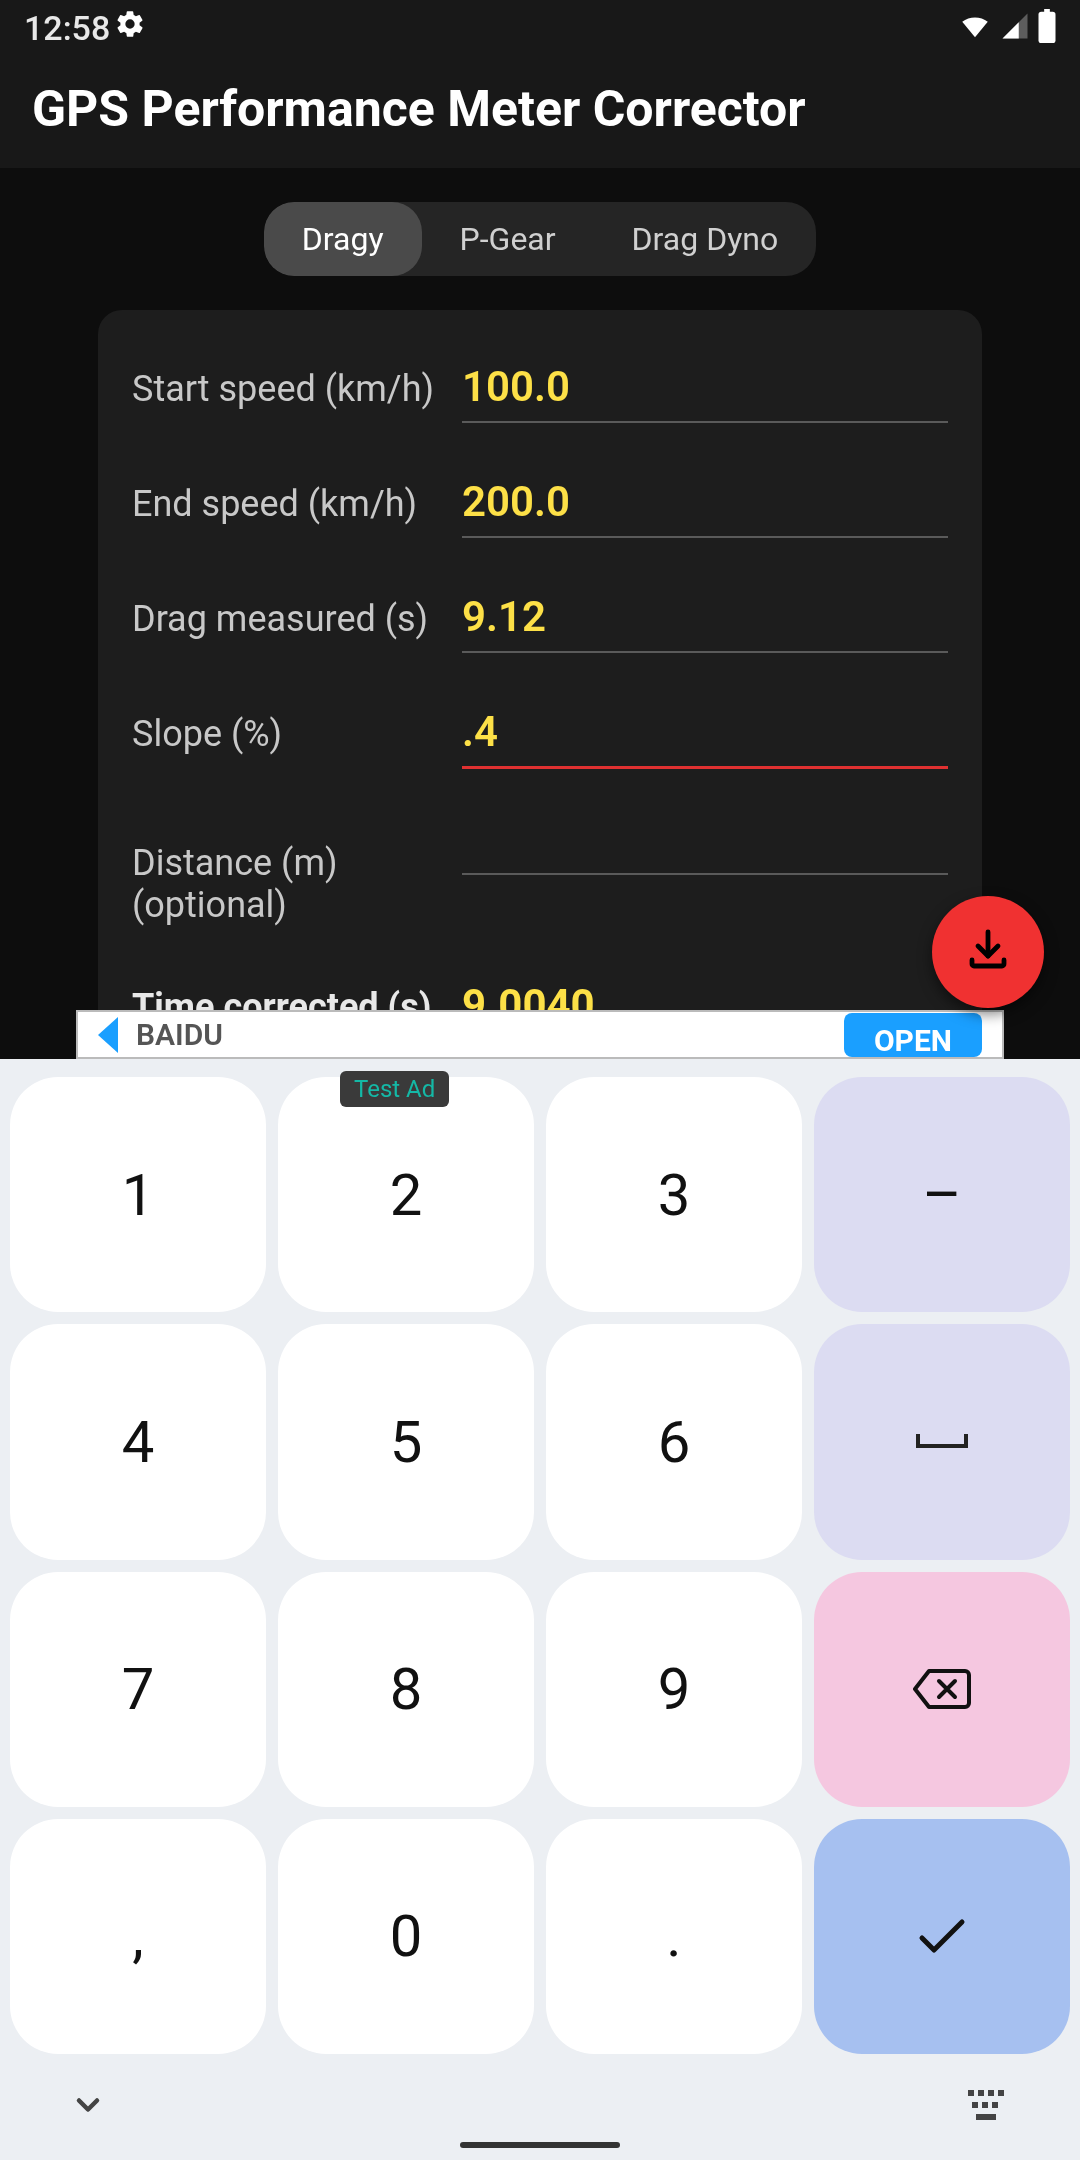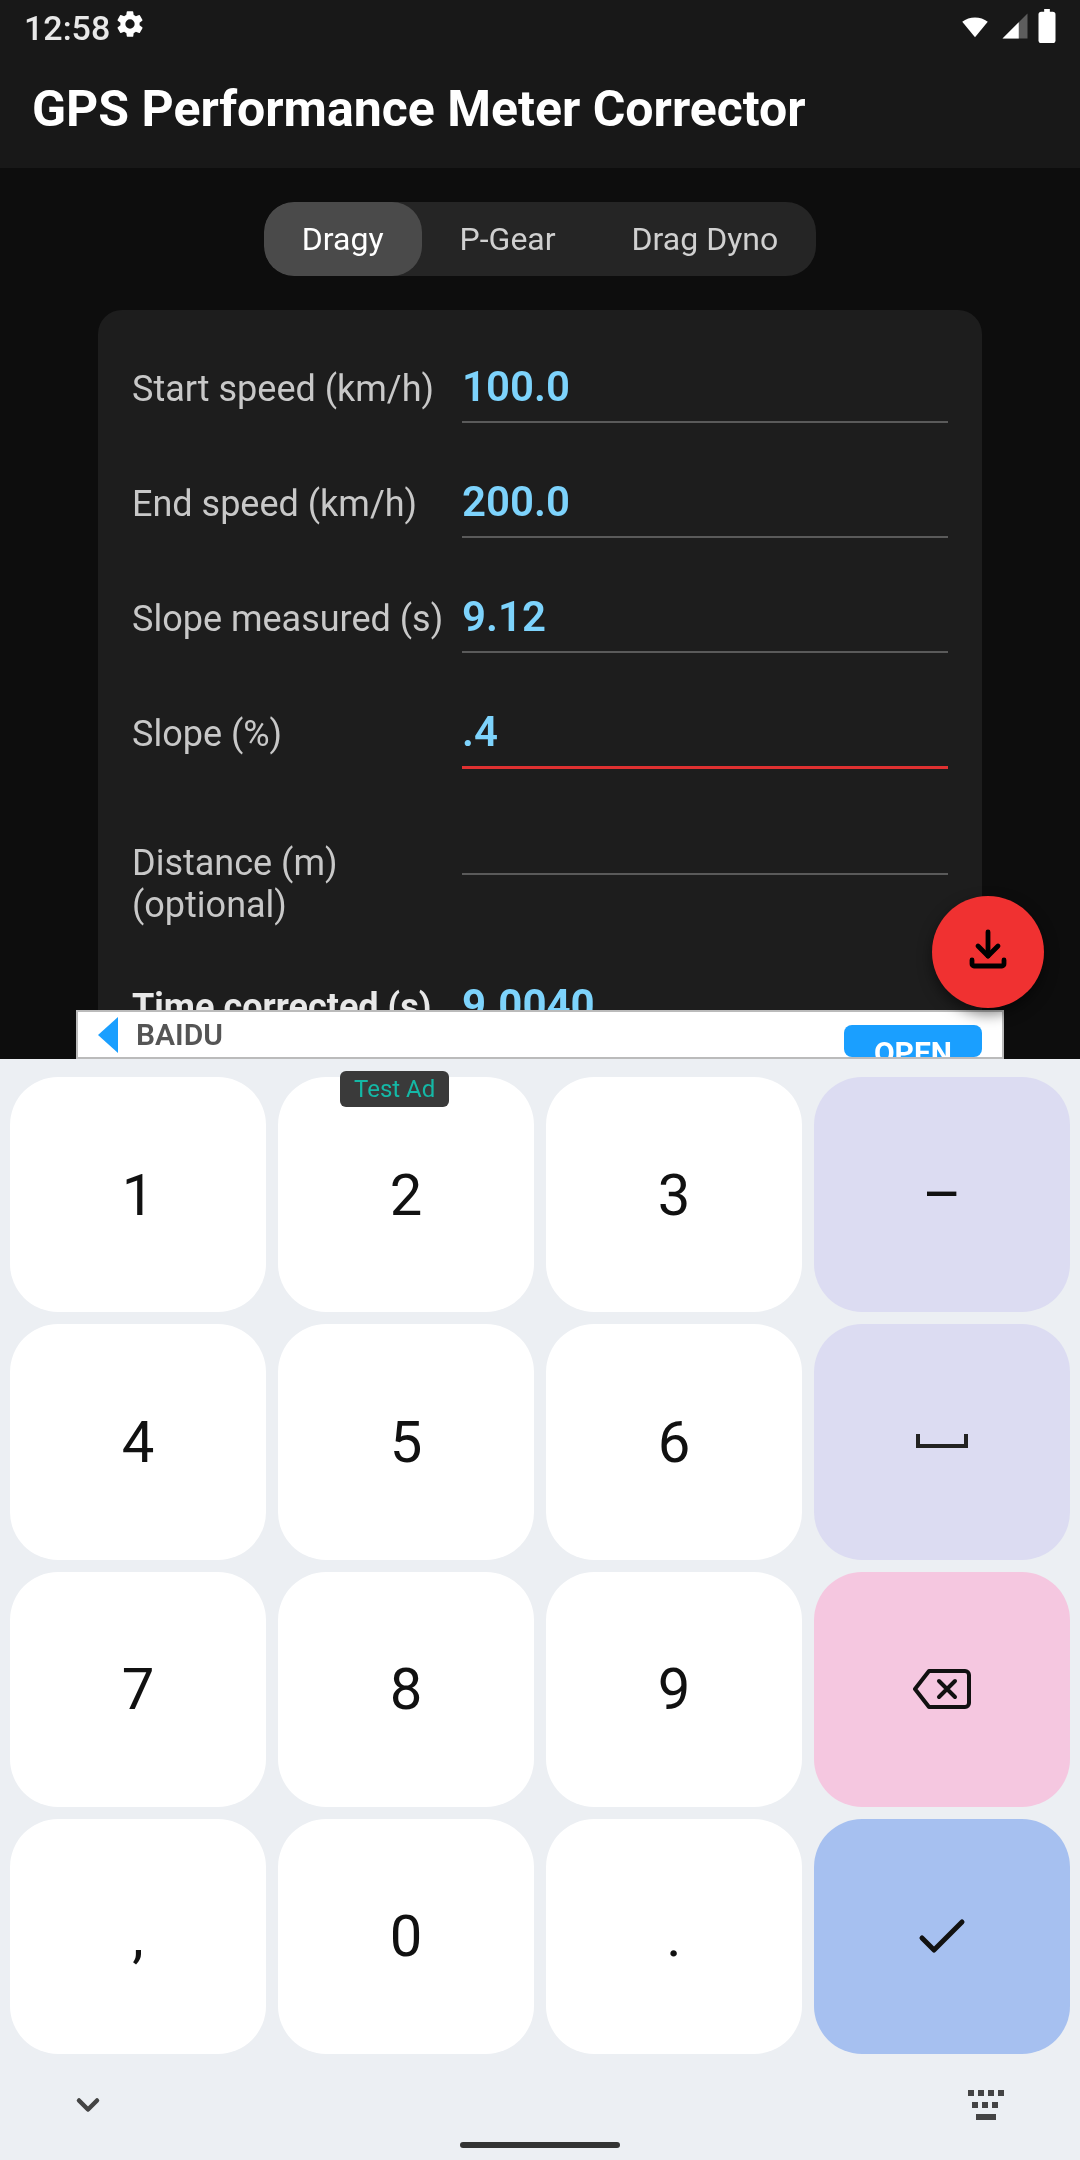--- a/index.html
+++ b/index.html
@@ -19,32 +19,32 @@
   .tabs { display: flex; background: #252525; border-radius: 30px; overflow: hidden; }
   .tab { padding: 18px 38px; font-size: 32px; color: #d0d0d0; text-align: center; }
   .tab.active { background: #4a4a4a; border-radius: 30px; color: #fff; }
 
   
   .card { margin: 16px 98px 0 98px; background: #1d1d1d; border-radius: 24px; padding: 48px 34px 56px 34px; position: relative; }
   .row { display: flex; align-items: baseline; margin-bottom: 50px; }
   .row:last-child { margin-bottom: 0; }
   .label { flex: 0 0 330px; font-size: 36px; color: #c8c8c8; }
   .label.bold { font-weight: 700; color: #e8e8e8; }
-  .field { flex: 1; border-bottom: 2px solid #5a5a5a; font-size: 42px; font-weight: 600; color: #7dd3fc; padding: 4px 0 10px 0; min-height: 56px; }
+  .field { flex: 1; border-bottom: 2px solid #5a5a5a; font-size: 42px; font-weight: 600; color: #fde047; padding: 4px 0 10px 0; min-height: 56px; }
   .field.focused { border-bottom: 3px solid #e03131; }
   .field.out { font-weight: 700; }
 
   
   .fab { position: absolute; right: 36px; top: 896px; width: 112px; height: 112px; border-radius: 56px; background: #f03131; display: flex; align-items: center; justify-content: center; z-index: 5; box-shadow: 0 6px 14px rgba(0,0,0,0.5); }
 
   
   .ad { position: absolute; left: 76px; right: 76px; top: 1010px; height: 49px; background: #fff; border: 2px solid #bbb; display: flex; align-items: center; padding: 0 20px; overflow: hidden; }
   .ad-logo { width: 20px; height: 36px; margin-right: 18px; }
   .ad-name { font-size: 30px; font-weight: 600; color: #555; flex: 1; }
-  .ad-cta { background: #1a9fff; color: #fff; font-size: 30px; font-weight: 700; padding: 10px 30px 0 30px; border-radius: 8px; height: 32px; overflow: hidden; align-self: flex-end; }
+  .ad-cta { background: #1a9fff; color: #fff; font-size: 30px; font-weight: 700; padding: 10px 30px 0 30px; border-radius: 8px; height: 44px; overflow: hidden; align-self: flex-end; }
   .ad-tag { position: absolute; left: 340px; top: 1071px; background: #3a3a3a; color: #14b8a6; font-size: 24px; padding: 4px 14px; border-radius: 6px; z-index: 6; }
 
   
   .keyboard { position: absolute; left: 0; right: 0; bottom: 0; height: 1101px; background: #eceff3; display: flex; flex-direction: column; }
   .key-grid { flex: 1; padding: 18px 10px 0 10px; display: grid; grid-template-columns: repeat(4, 1fr); grid-template-rows: repeat(4, 1fr); gap: 12px; }
   .key { border-radius: 48px; display: flex; align-items: center; justify-content: center; font-size: 58px; font-weight: 400; color: #111; }
   .key.num { background: #ffffff; }
   .key.act1 { background: #dcdcf2; }
   .key.act-del { background: #f5c7e0; }
   .key.act-ok { background: #a6c0f0; }
@@ -100,21 +100,21 @@
 <div class="card">
   <div class="row">
     <div class="label">Start speed (km/h)</div>
     <div class="field">100.0</div>
   </div>
   <div class="row">
     <div class="label">End speed (km/h)</div>
     <div class="field">200.0</div>
   </div>
   <div class="row">
-    <div class="label">Slope measured (s)</div>
+    <div class="label">Drag measured (s)</div>
     <div class="field">9.12</div>
   </div>
   <div class="row">
     <div class="label">Slope (%)</div>
     <div class="field focused">.4</div>
   </div>
   <div class="row">
     <div class="label">Distance (m) (optional)</div>
     <div class="field"></div>
   </div>

